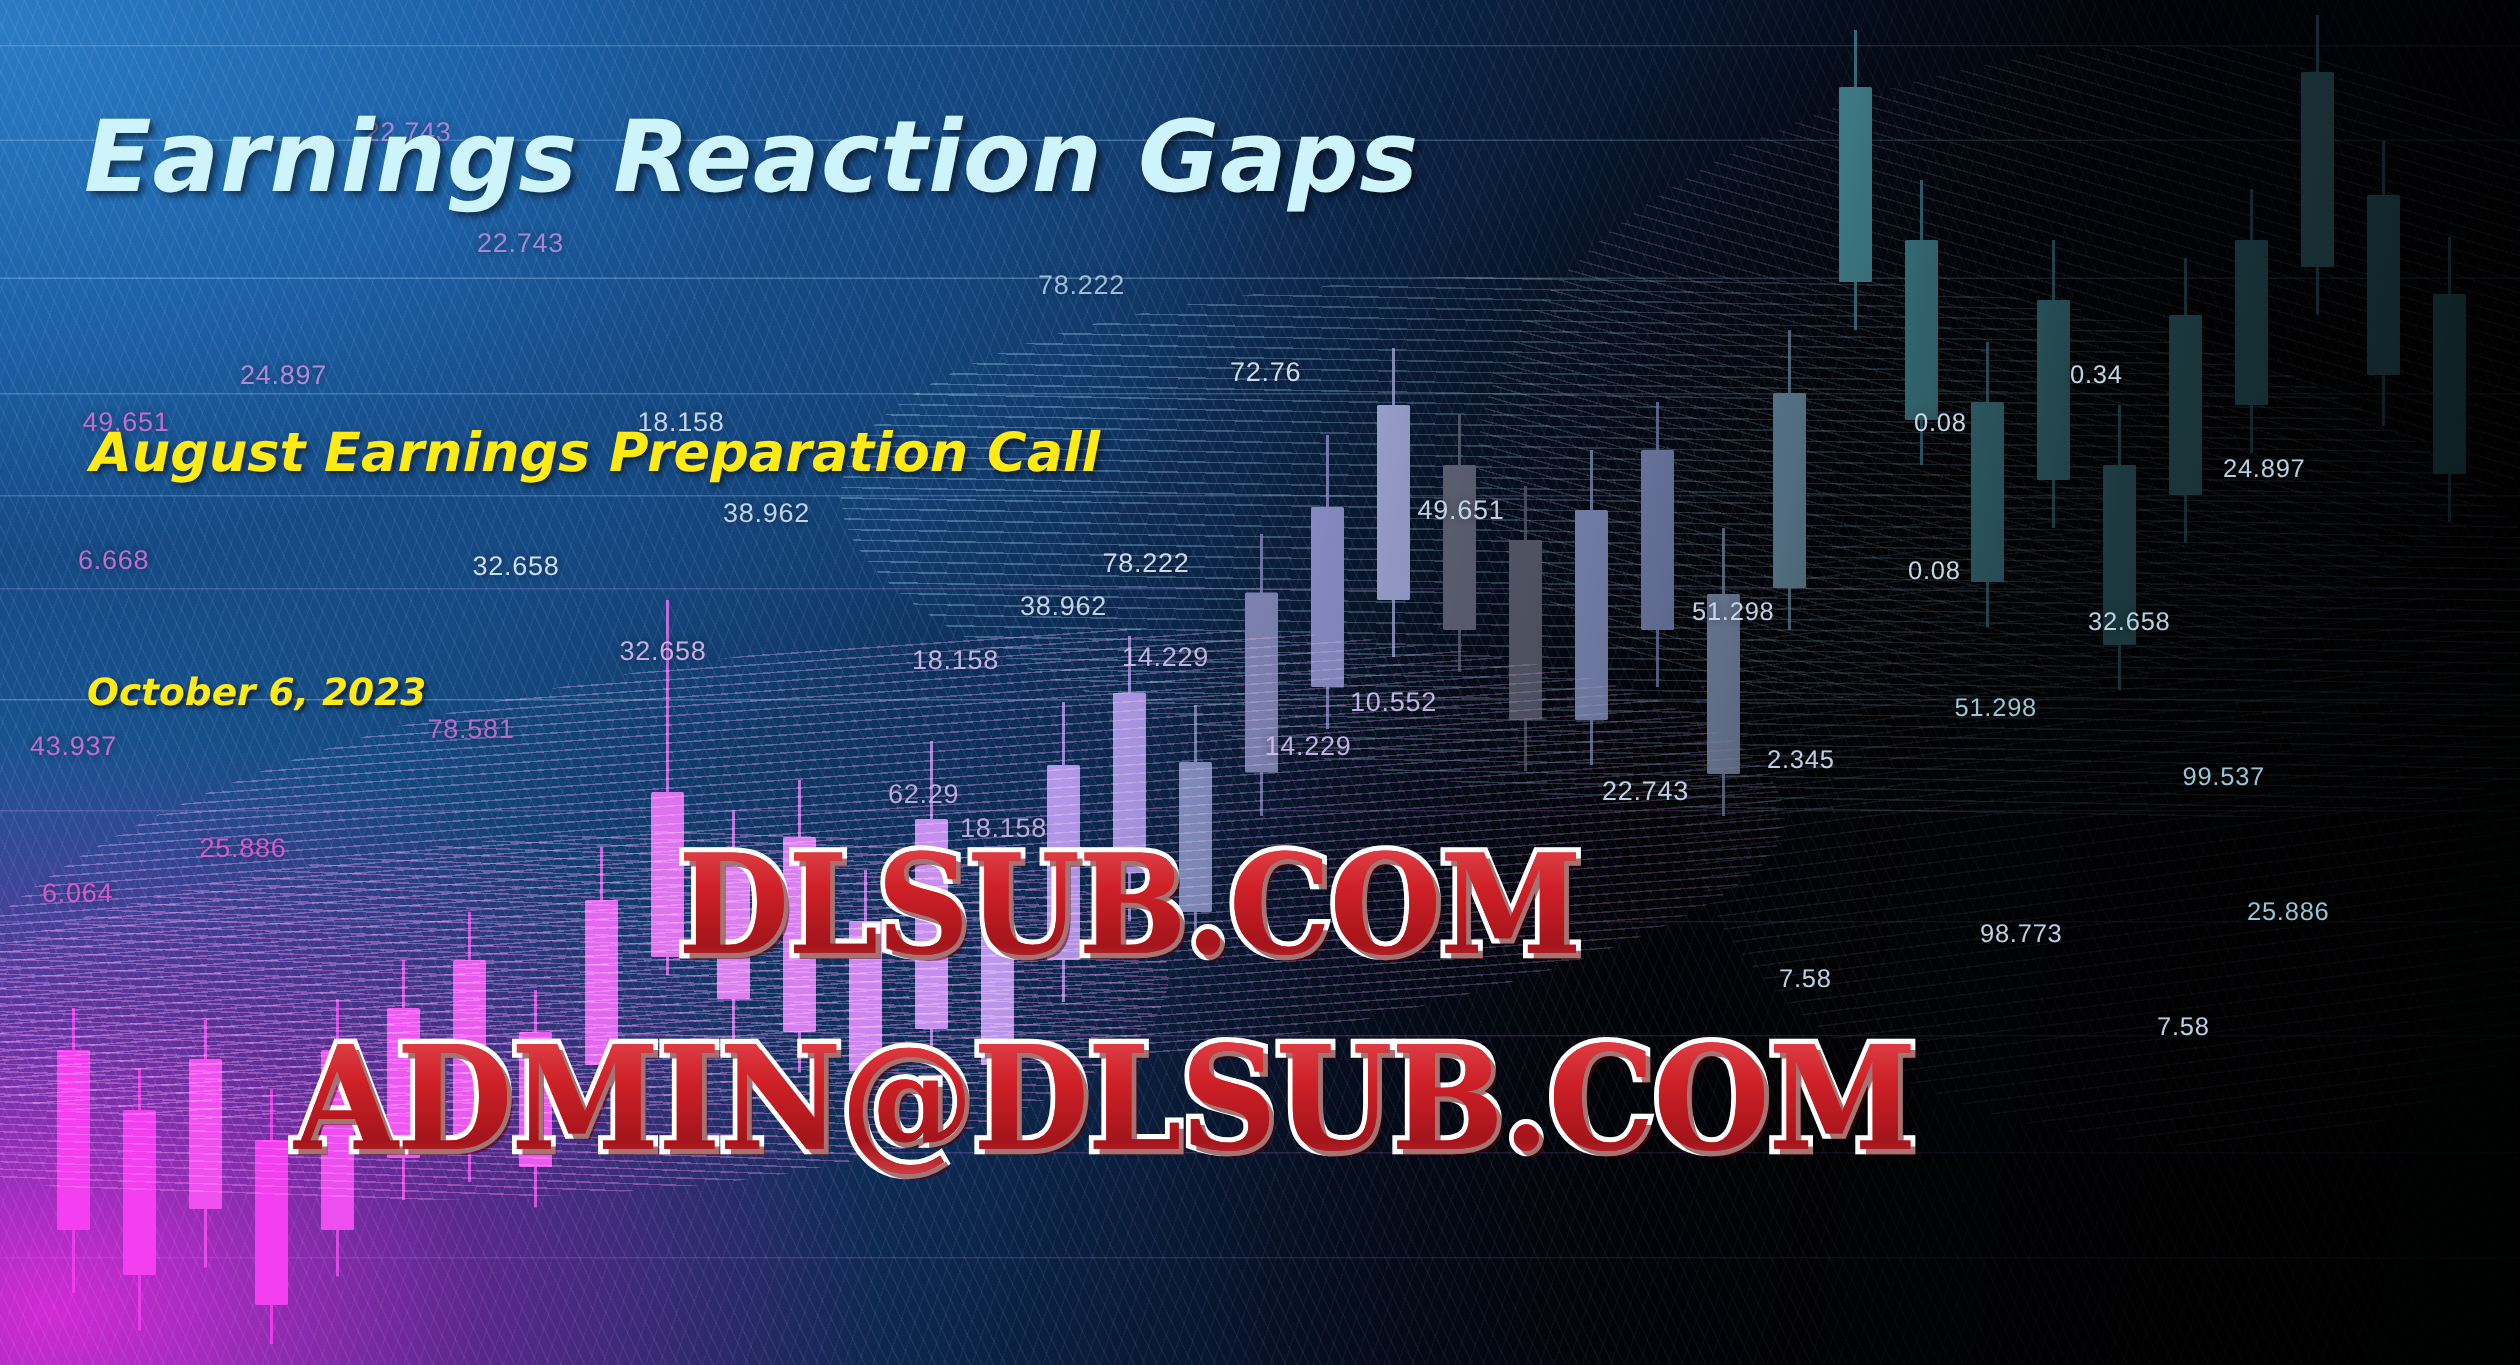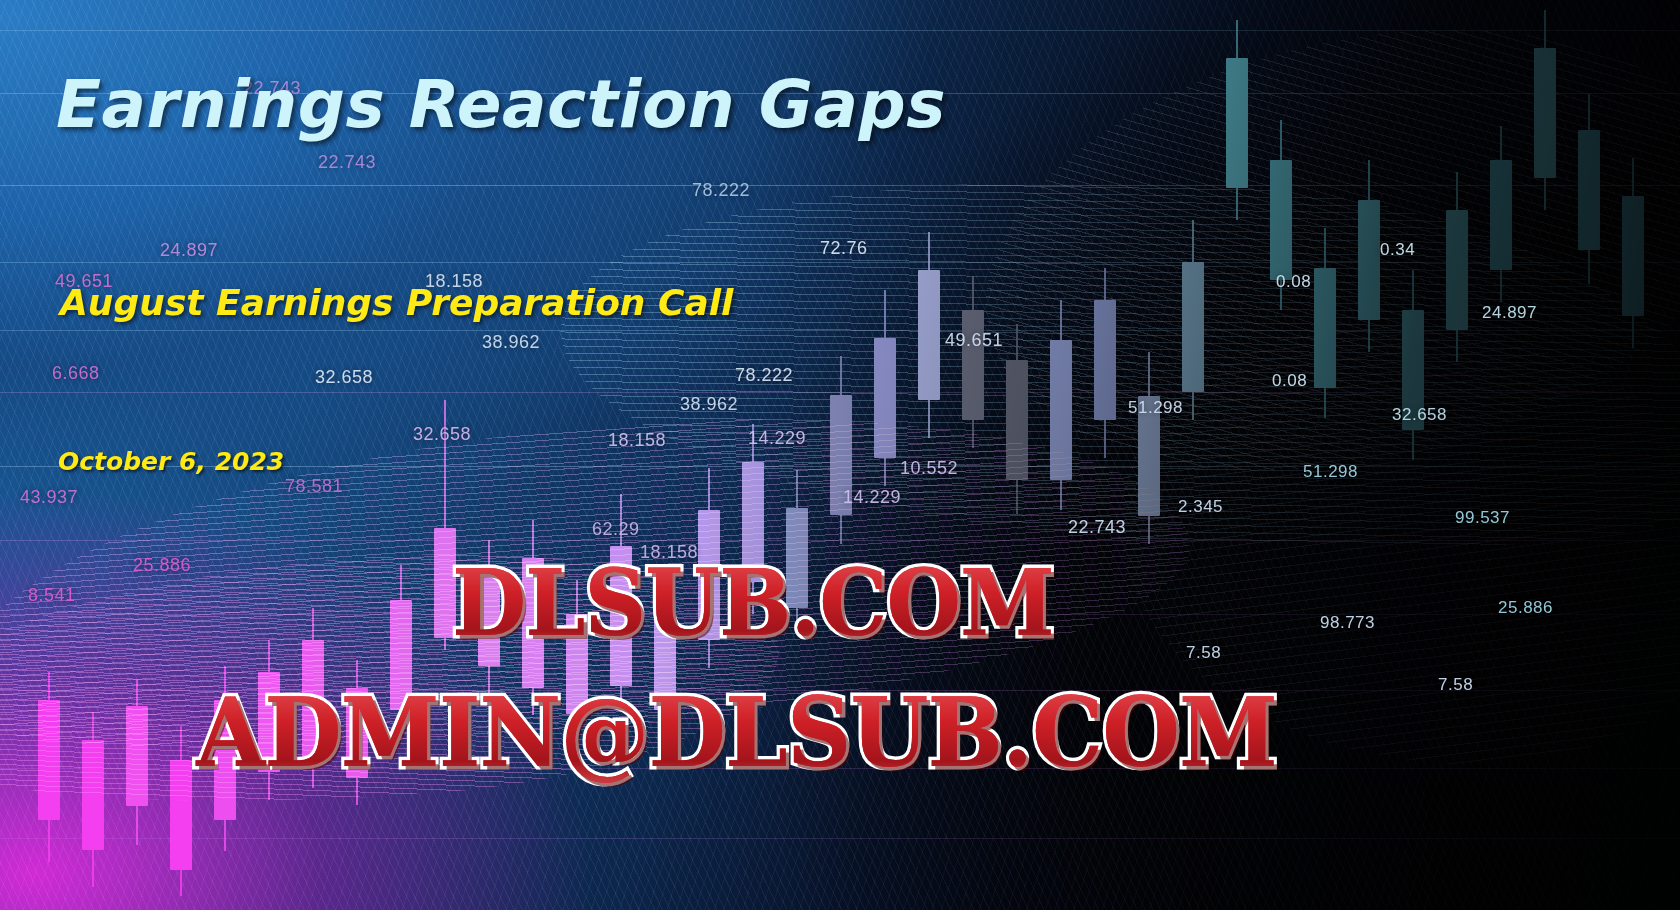--- a/index.html
+++ b/index.html
@@ -351,21 +351,21 @@
       <div class="plabel" style="left: 900px; top: 458px; color: rgb(207, 192, 240); font-size: 18px; opacity: 0.92; text-shadow: rgba(0, 0, 0, 0.5) 0px 0px 6px; text-align: center;">10.552</div>
       <div class="plabel" style="left: 843px; top: 487px; color: rgb(207, 192, 240); font-size: 18px; opacity: 0.92; text-shadow: rgba(0, 0, 0, 0.5) 0px 0px 6px;">14.229</div>
       <div class="plabel" style="left: 1068px; top: 517px; color: rgb(207, 224, 244); font-size: 18px; opacity: 0.92; text-shadow: rgba(0, 0, 0, 0.5) 0px 0px 6px;">22.743</div>
       <div class="plabel" style="left: 1303px; top: 462px; color: rgb(159, 216, 232); font-size: 17px; opacity: 0.92; text-shadow: rgba(0, 0, 0, 0.5) 0px 0px 6px;">51.298</div>
       <div class="plabel" style="left: 1455px; top: 508px; color: rgb(159, 216, 232); font-size: 17px; opacity: 0.92; text-shadow: rgba(0, 0, 0, 0.5) 0px 0px 6px;">99.537</div>
       <div class="plabel" style="left: 0px; top: 487px; color: rgb(208, 111, 214); font-size: 18px; opacity: 0.92; text-shadow: rgba(0, 0, 0, 0.5) 0px 0px 6px; margin-left: 20px;">43.937</div>
       <div class="plabel" style="left: 285px; top: 476px; color: rgb(195, 110, 216); font-size: 18px; opacity: 0.92; text-shadow: rgba(0, 0, 0, 0.5) 0px 0px 6px;">78.581</div>
       <div class="plabel" style="left: 592px; top: 519px; color: rgb(201, 180, 236); font-size: 18px; opacity: 0.92; text-shadow: rgba(0, 0, 0, 0.5) 0px 0px 6px;">62.29</div>
       <div class="plabel" style="left: 640px; top: 542px; color: rgb(201, 180, 236); font-size: 18px; opacity: 0.92; text-shadow: rgba(0, 0, 0, 0.5) 0px 0px 6px;">18.158</div>
       <div class="plabel" style="left: 133px; top: 555px; color: rgb(224, 90, 216); font-size: 18px; opacity: 0.92; text-shadow: rgba(0, 0, 0, 0.5) 0px 0px 6px;">25.886</div>
-      <div class="plabel" style="left: 28px; top: 585px; color: rgb(224, 90, 216); font-size: 18px; opacity: 0.92; text-shadow: rgba(0, 0, 0, 0.5) 0px 0px 6px;">8.541</div>
+      <div class="plabel" style="left: 28px; top: 585px; color: rgb(224, 90, 216); font-size: 18px; opacity: 0.92; text-shadow: rgba(0, 0, 0, 0.5) 0px 0px 6px;">6.064</div>
       <div class="plabel" style="left: 1498px; top: 598px; color: rgb(159, 216, 232); font-size: 17px; opacity: 0.92; text-shadow: rgba(0, 0, 0, 0.5) 0px 0px 6px;">25.886</div>
       <div class="plabel" style="left: 1320px; top: 613px; color: rgb(207, 224, 244); font-size: 17px; opacity: 0.92; text-shadow: rgba(0, 0, 0, 0.5) 0px 0px 6px;">98.773</div>
       <div class="plabel" style="left: 1186px; top: 643px; color: rgb(207, 224, 244); font-size: 17px; opacity: 0.92; text-shadow: rgba(0, 0, 0, 0.5) 0px 0px 6px;">7.58</div>
       <div class="plabel" style="left: 1438px; top: 675px; color: rgb(207, 224, 244); font-size: 17px; opacity: 0.92; text-shadow: rgba(0, 0, 0, 0.5) 0px 0px 6px;">7.58</div>
     </div>
 
   <div id="title">Earnings Reaction Gaps</div>
   <div id="subtitle">August Earnings Preparation Call</div>
   <div id="datetext">October 6, 2023</div>
 

